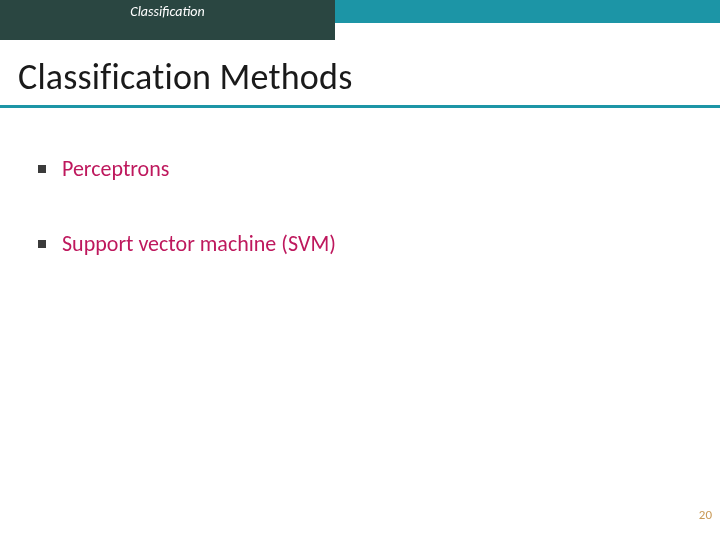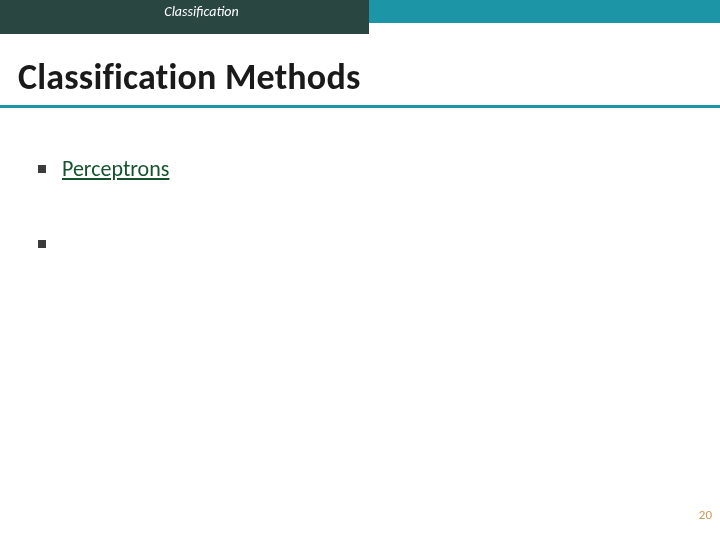--- a/index.html
+++ b/index.html
@@ -18,35 +18,34 @@
     left: 0;
     width: 100%;
     height: 23px;
     background: #1c95a6;
   }
   .top-tab {
     position: absolute;
     top: 0;
     left: 0;
     width: 335px;
-    height: 34px;
+    height: 40px;
     background: #2a4641;
     color: #ffffff;
     font-style: italic;
     font-size: 14px;
     line-height: 23px;
     text-align: center;
-    padding-left: 34px;
   }
   .slide-title {
     position: absolute;
     top: 55px;
     left: 18px;
     font-size: 36px;
-    font-weight: 700;
+    font-weight: 400;
     color: #1a1a1a;
     letter-spacing: 0.2px;
   }
   .title-underline {
     position: absolute;
     top: 105px;
     left: 0;
     width: 100%;
     height: 3px;
     background: #1c95a6;
@@ -55,22 +54,21 @@
     position: absolute;
     top: 155px;
     left: 38px;
     right: 40px;
   }
   .bullet-item {
     display: flex;
     align-items: flex-start;
     margin-bottom: 48px;
     font-size: 22px;
-    color: #14532d;
-    text-decoration: underline;
+    color: #be185d;
   }
   .bullet-marker {
     width: 8px;
     height: 8px;
     background: #3b3b3b;
     margin-top: 10px;
     margin-right: 16px;
     flex-shrink: 0;
   }
   .page-number {
@@ -92,16 +90,17 @@
 <div class="slide-title">Classification Methods</div>
 <div class="title-underline"></div>
 
 <div class="bullets">
   <div class="bullet-item">
     <div class="bullet-marker"></div>
     <span>Perceptrons</span>
   </div>
   <div class="bullet-item">
     <div class="bullet-marker"></div>
+    <span>Support vector machine (SVM)</span>
   </div>
 </div>
 
 <div class="page-number">20</div>
 
 </body></html>

